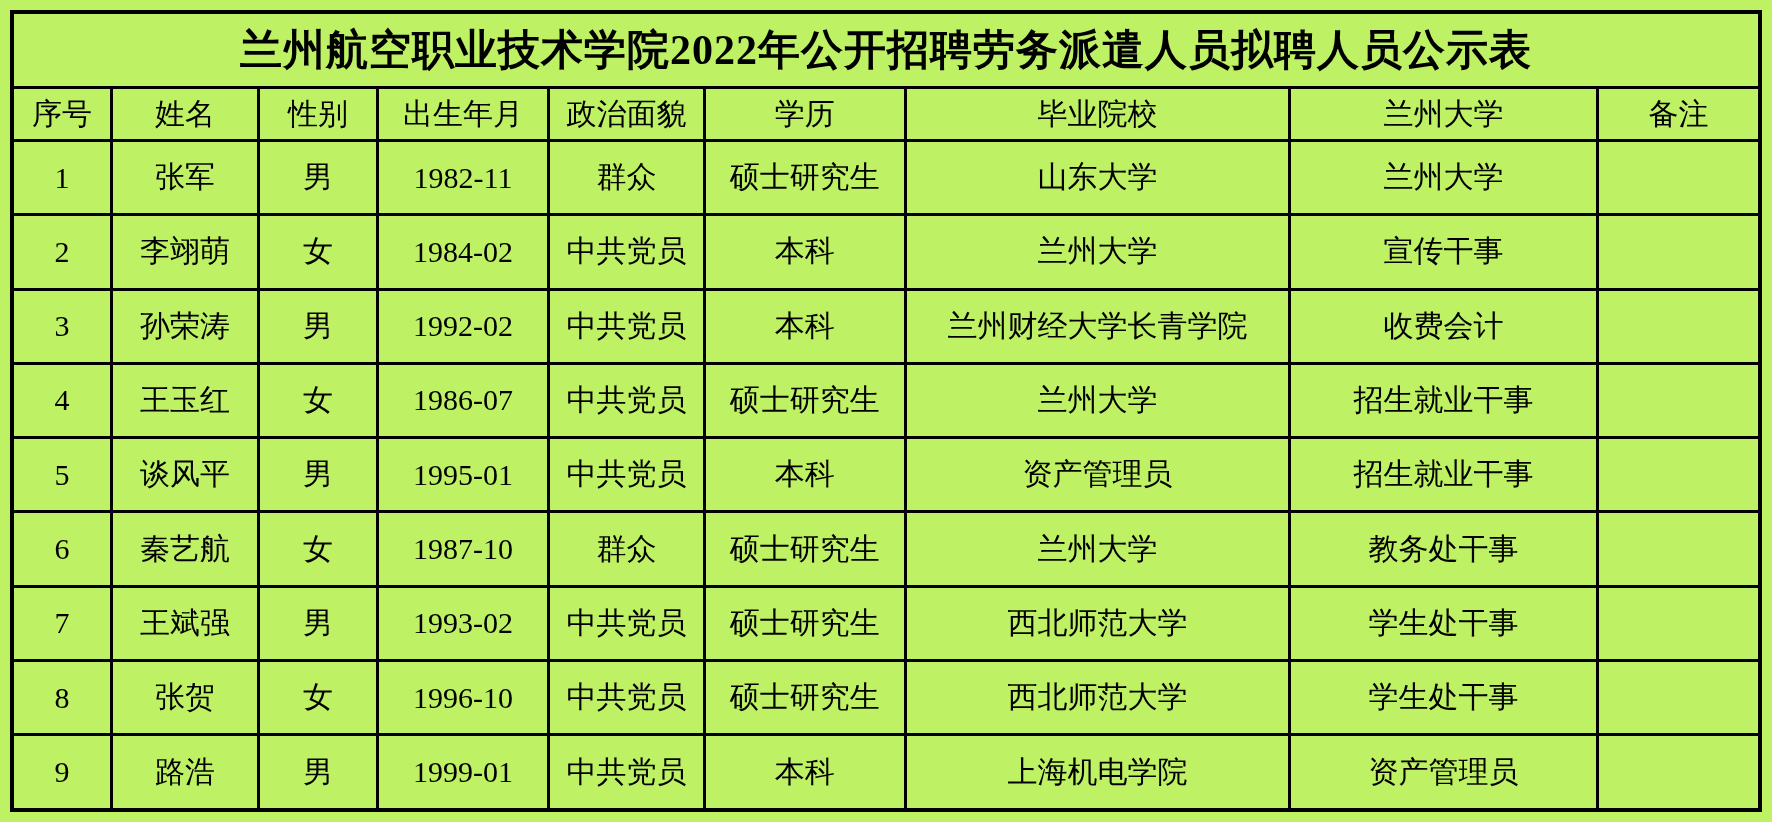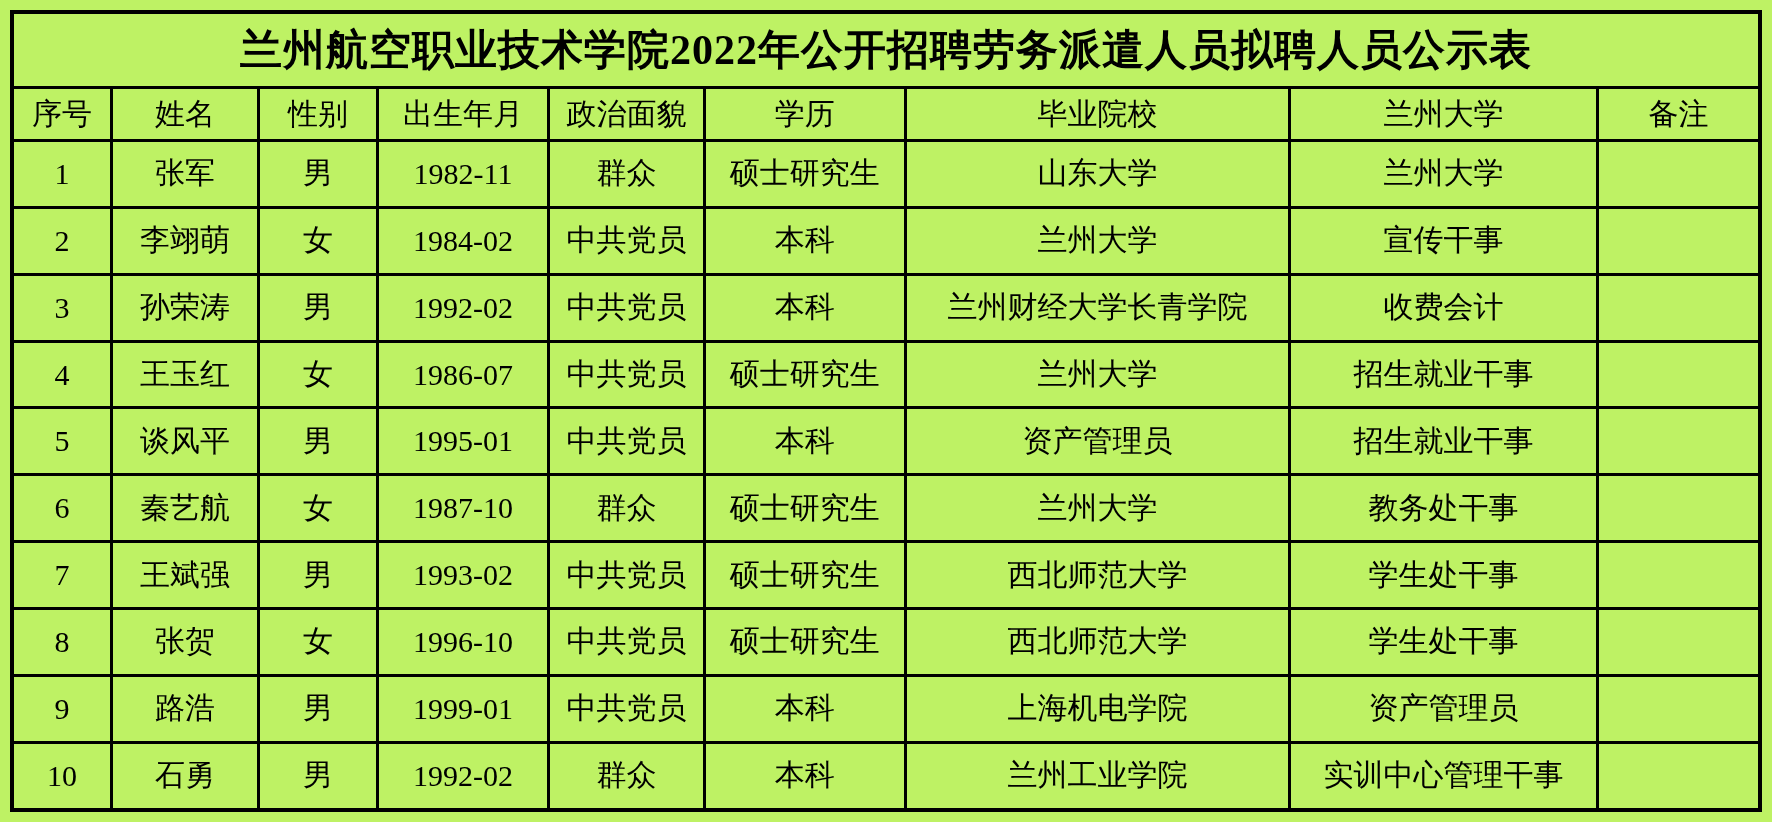--- a/index.html
+++ b/index.html
@@ -183,26 +183,15 @@
           <td>9</td>
           <td>路浩</td>
           <td>男</td>
           <td>1999-01</td>
           <td>中共党员</td>
           <td>本科</td>
           <td>上海机电学院</td>
           <td>资产管理员</td>
           <td></td>
         </tr>
-        <tr>
-          <td>10</td>
-          <td>石勇</td>
-          <td>男</td>
-          <td>1992-02</td>
-          <td>群众</td>
-          <td>本科</td>
-          <td>兰州工业学院</td>
-          <td>实训中心管理干事</td>
-          <td></td>
-        </tr>
       </tbody>
   </table>
 </div>
 
 </body></html>

